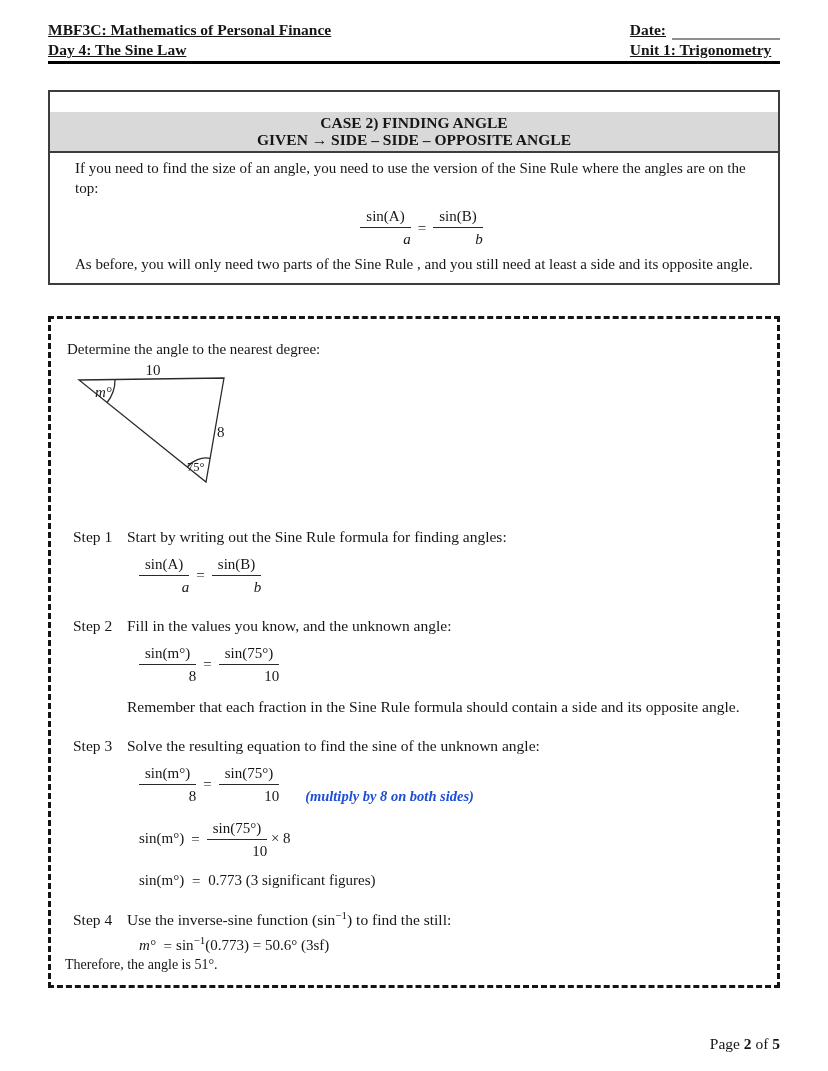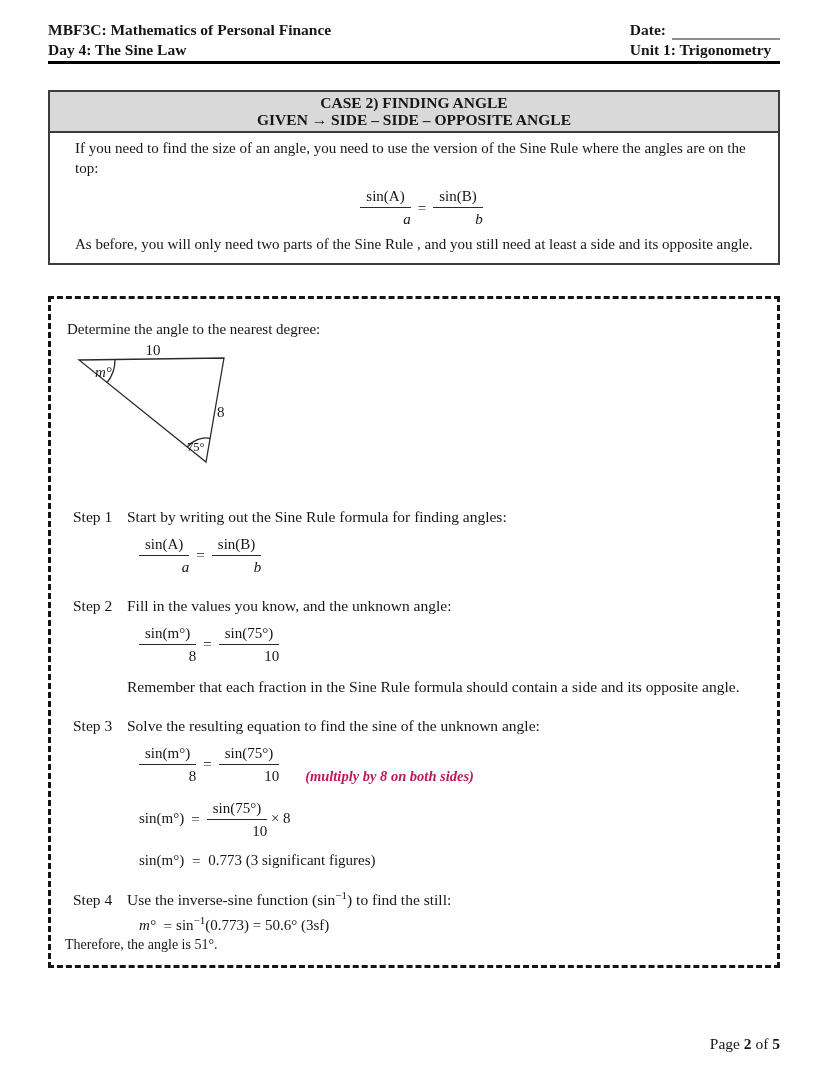--- a/index.html
+++ b/index.html
@@ -10,30 +10,30 @@
     background:#ffffff;
     font-family:"Liberation Serif", serif;
     font-size:15px; color:#161616;
     padding:20px 48px 0 48px;
     overflow:hidden;
   }
   .b { font-weight:bold; }
   .it { font-style:italic; }
 
   
-  .hdr { display:flex; justify-content:space-between; align-items:flex-start; }
+  .hdr { display:flex; justify-content:space-between; align-items:flex-start;text-decoration:underline; }
   .hdr-left div, .hdr-right div { font-weight:bold; font-size:15.5px; line-height:20px; }
   .date-row { display:flex; align-items:flex-end; }
   .date-line { display:inline-block; width:108px; border-bottom:2px solid #8f8f8f; height:16px; margin-left:6px; }
   .hdr-rule { border-bottom:3px solid #000; margin-top:1px; }
 
   
   .case-box { border:2px solid #3c3c3c; margin-top:26px; }
   .case-title { background:#d9d9d9; border-bottom:2px solid #3c3c3c;
-    text-align:center; font-weight:bold; font-size:15.5px; line-height:17px; padding:2px 0 3px 0; }
+    text-align:center; font-weight:bold; font-size:15.5px; line-height:17px; padding:2px 0 3px 0;margin-top:20px; }
   .case-body { padding:5px 10px 9px 25px; line-height:20px; }
 
   
   .frac { display:inline-block; vertical-align:middle; text-align:right; line-height:18px; }
   .frac .num { display:block; border-bottom:1.4px solid #2a2a2a; padding:0 6px 2px 6px; }
   .frac .den { display:block; padding-top:2px; }
   .eqs { display:inline-block; vertical-align:middle; margin:0 7px; }
   .eq { white-space:nowrap; }
   .eq.center { text-align:center; margin:9px 0 6px 0; }
   sup.inv { font-size:11px; vertical-align:super; line-height:0; }
@@ -48,21 +48,21 @@
   .tri-wrap svg { display:block; }
   .tri-line { fill:none; stroke:#2a2a2a; stroke-width:1.3; }
   .tri-label { font-family:"Liberation Serif", serif; font-size:15px; fill:#1a1a1a; }
   .tri-label.small { font-size:12.5px; }
 
   .step { display:flex; margin-top:21px; font-size:15.5px; }
   .step-label { flex:0 0 54px; margin-left:6px; }
   .step-text { flex:1; }
   .f-ind { margin:9px 0 0 72px; }
   .note-ind { margin:13px 0 0 60px; font-size:15.5px; }
-  .green-note { color:#be185d; font-style:italic; font-weight:bold; font-size:14.5px;
+  .green-note { color:#1d4ed8; font-style:italic; font-weight:bold; font-size:14.5px;
     display:inline-block; position:relative; top:13px; margin-left:26px; }
   .plain-eq { margin:12px 0 0 72px; }
   .conclusion { position:absolute; left:14px; bottom:12px; font-size:14px; }
 
   
   .pg { position:absolute; right:48px; bottom:18px; font-size:15.5px; }
 </style>
 </head>
 <body>
 

